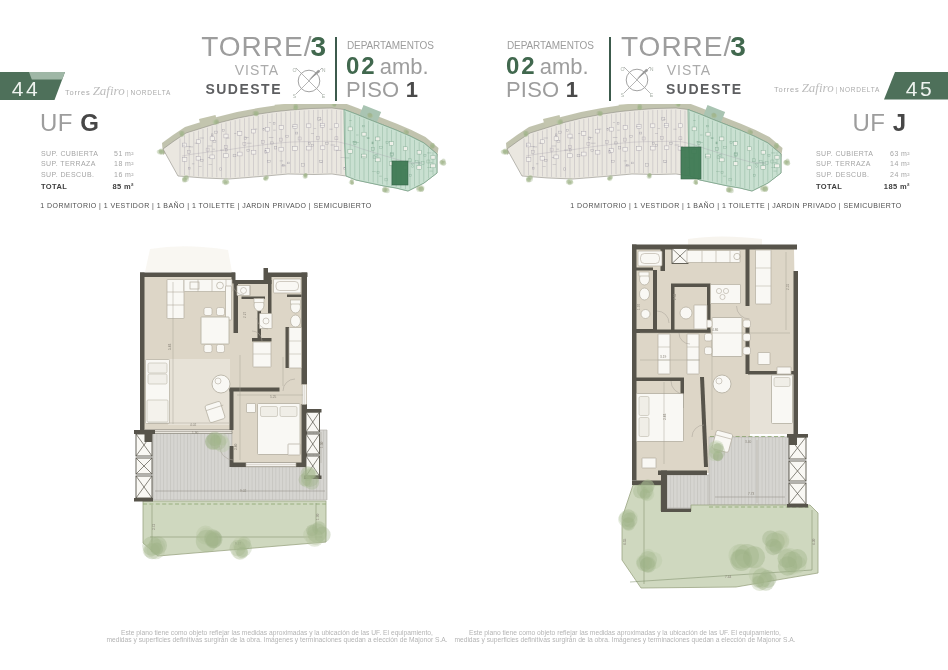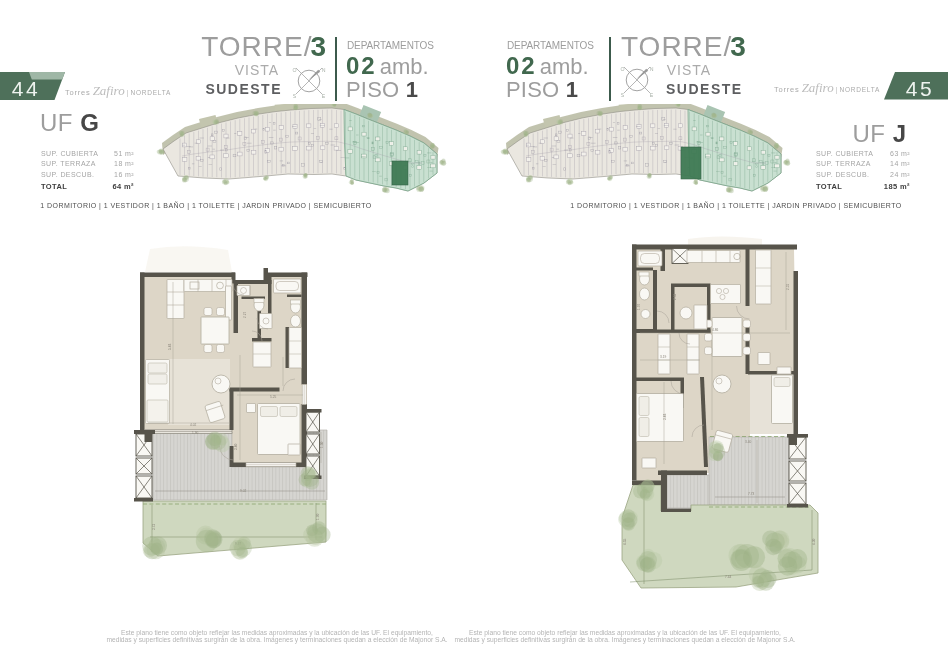--- a/index.html
+++ b/index.html
@@ -52,21 +52,21 @@
 <div style="display:flex;justify-content:space-between;margin-bottom:3.8px">
       <span>SUP. TERRAZA</span>
       <span>18 m²</span>
     </div>
 <div style="display:flex;justify-content:space-between;margin-bottom:3.8px">
       <span>SUP. DESCUB.</span>
       <span>16 m²</span>
     </div>
 <div style="display:flex;justify-content:space-between;color:#3d3d3d;font-weight:bold;font-size:7.5px">
       <span>TOTAL</span>
-      <span>64 m²</span>
+      <span>85 m²</span>
     </div>
 </div>
 
 <div class="abs" style="left:0;top:201.5px;width:412px;text-align:center;font-size:7px;color:#4f4f4f;letter-spacing:0.43px">1 DORMITORIO | 1 VESTIDOR | 1 BAÑO | 1 TOILETTE | JARDIN PRIVADO | SEMICUBIERTO</div>
 
 <svg style="position:absolute;left:156px;top:104px" width="300" height="100" viewBox="0 0 300 100">
     <path d="M6.0,39.0 L17.0,31.0 L29.0,23.0 L45.0,18.0 L61.0,13.0 L81.0,8.0 L102.0,4.0 L119.0,1.5 L134.0,0.0 L154.0,-1.5 L175.0,-2.0 L187.0,-0.5 L189.5,-0.5 L201.5,4.0 L213.5,9.0 L227.5,14.5 L241.5,20.0 L255.5,26.0 L269.5,33.0 L282.5,44.0 L281.0,54.0 L268.0,43.0 L254.0,36.0 L240.0,30.0 L226.0,24.5 L212.0,19.0 L200.0,14.0 L188.0,9.5 L188.0,11.5 L176.0,10.0 L155.0,10.5 L135.0,12.0 L120.0,13.5 L103.0,16.0 L82.0,20.0 L62.0,25.0 L46.0,30.0 L30.0,35.0 L18.0,43.0 L7.0,51.0 Z" fill="#b6b8a0" opacity="0.85"></path>
     <rect x="44" y="13" width="17" height="11" fill="#c3c5ae" transform="rotate(-14 52 18)"></rect>
     <rect x="119" y="0" width="21" height="10" fill="#c3c5ae" transform="rotate(-4 129 5)"></rect>
     <rect x="205" y="4" width="19" height="11" fill="#a9c4b2" transform="rotate(22 214 9)"></rect>
@@ -422,21 +422,21 @@
 
 <div class="abs" style="left:774px;top:78px;width:120px;height:20px;white-space:nowrap">
 <span style="font-size:7.5px;color:#aaaaaa;letter-spacing:0.8px">Torres</span><span style="font-family:'Liberation Serif',serif;font-style:italic;font-size:13px;color:#bcbcbc;margin-left:2px">Zafiro</span><span style="font-size:7px;color:#bbbbbb"> | </span><span style="font-size:6.5px;color:#aaaaaa;letter-spacing:0.8px">NORDELTA</span>
 </div>
 
 <svg class="abs" style="left:878px;top:68px" width="70" height="36" viewBox="0 0 70 36">
 <polygon points="17,4 70,4 70,31.5 6,31.5" fill="#4e705a"></polygon>
 <text x="42" y="27.5" font-size="21" fill="#eef3ef" text-anchor="middle" letter-spacing="2.5" font-family="Liberation Sans">45</text>
 </svg>
 
-<div class="abs" style="left:806px;top:122px;width:100px;text-align:right;line-height:1;white-space:nowrap"><span style="font-size:24px;color:#9d9d9d;letter-spacing:0.5px">UF </span><span style="font-size:24px;font-weight:bold;color:#474747">J</span></div>
+<div class="abs" style="left:806px;top:111px;width:100px;text-align:right;line-height:1;white-space:nowrap"><span style="font-size:24px;color:#9d9d9d;letter-spacing:0.5px">UF </span><span style="font-size:24px;font-weight:bold;color:#474747">J</span></div>
 
 <div class="abs" style="left:816px;top:149.5px;width:94px;font-size:7px;color:#a5a5a5;letter-spacing:0.4px">
 <div style="display:flex;justify-content:space-between;margin-bottom:3.8px">
       <span>SUP. CUBIERTA</span>
       <span>63 m²</span>
     </div>
 <div style="display:flex;justify-content:space-between;margin-bottom:3.8px">
       <span>SUP. TERRAZA</span>
       <span>14 m²</span>
     </div>

